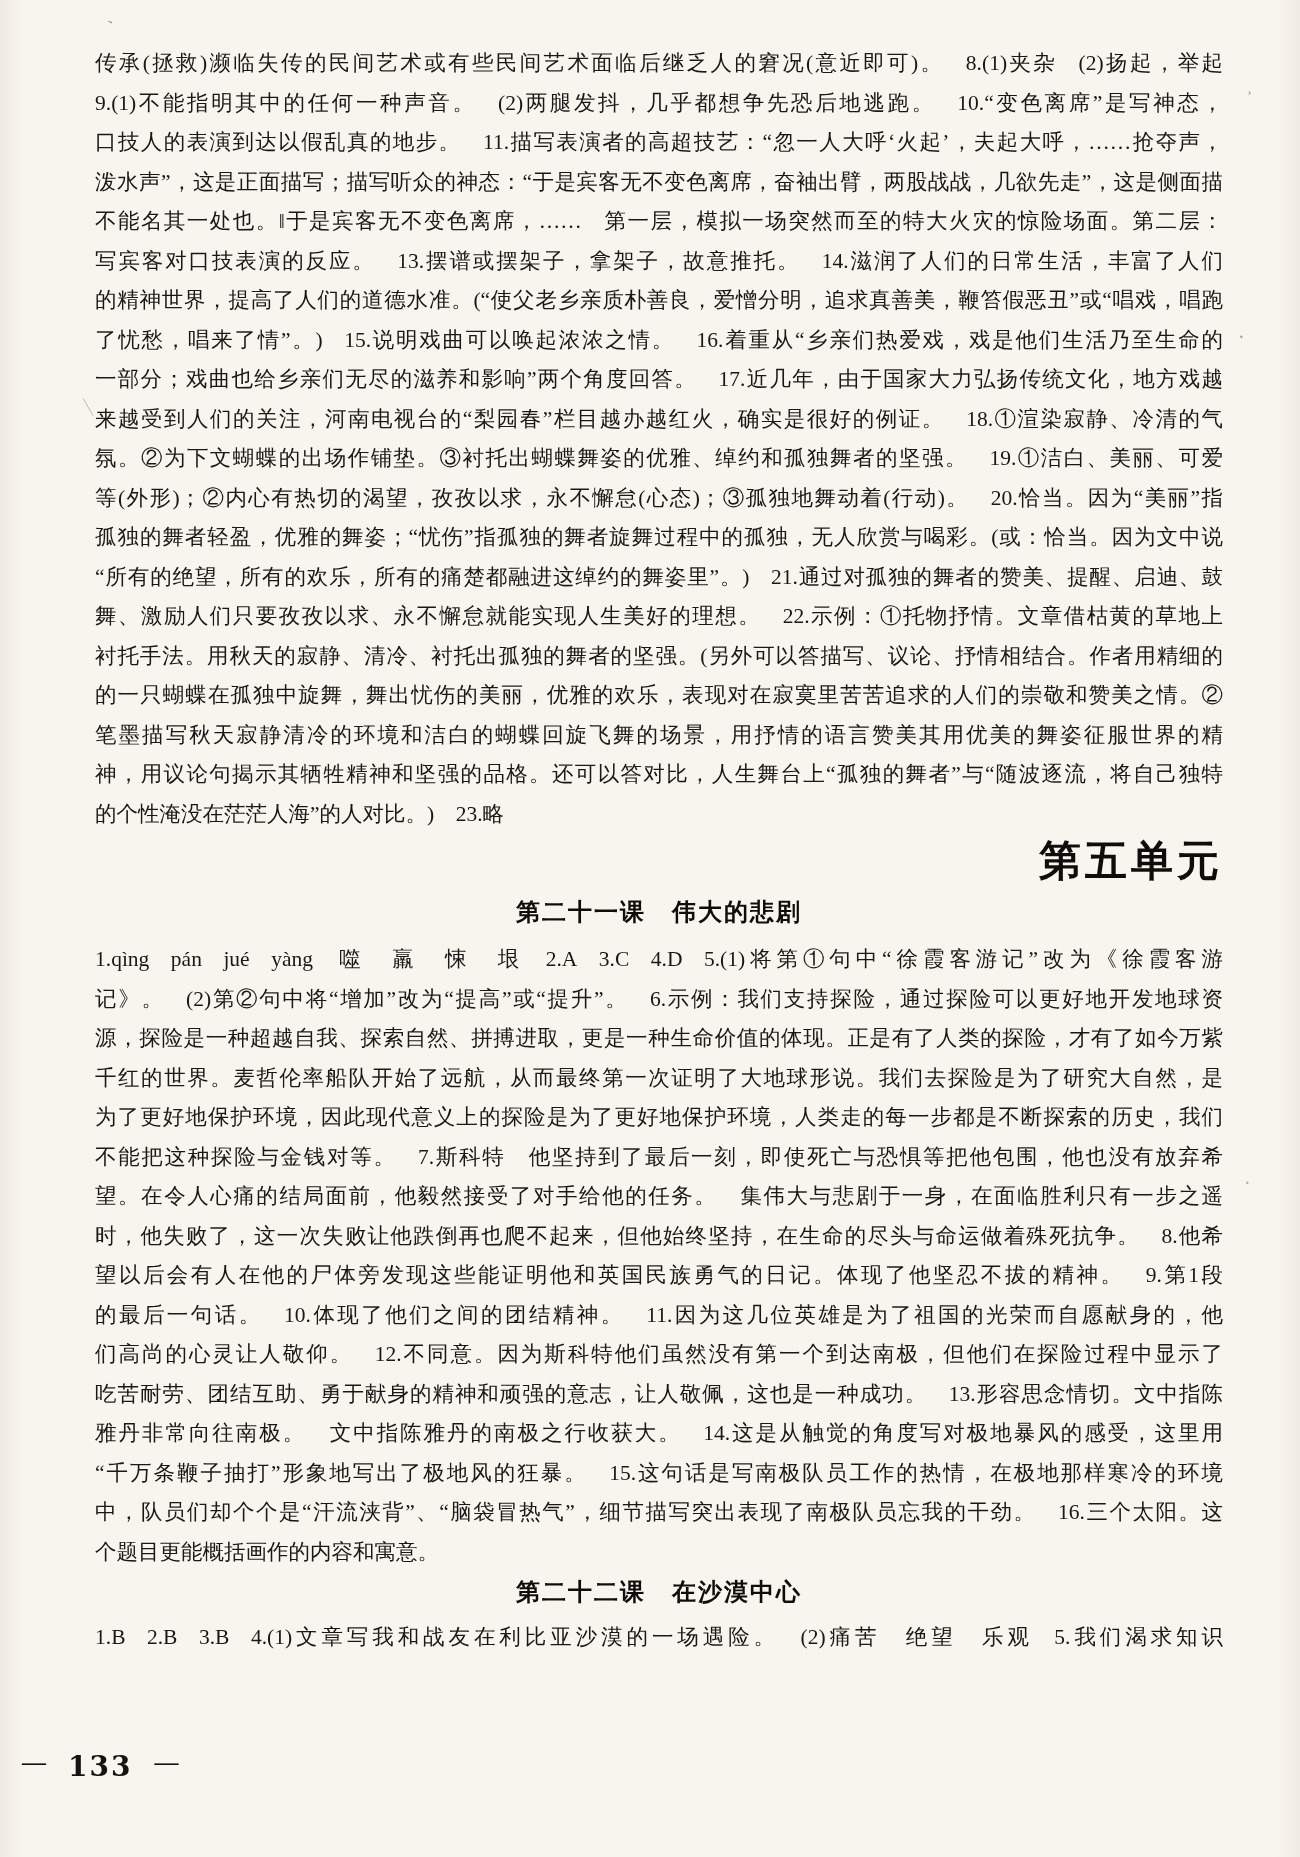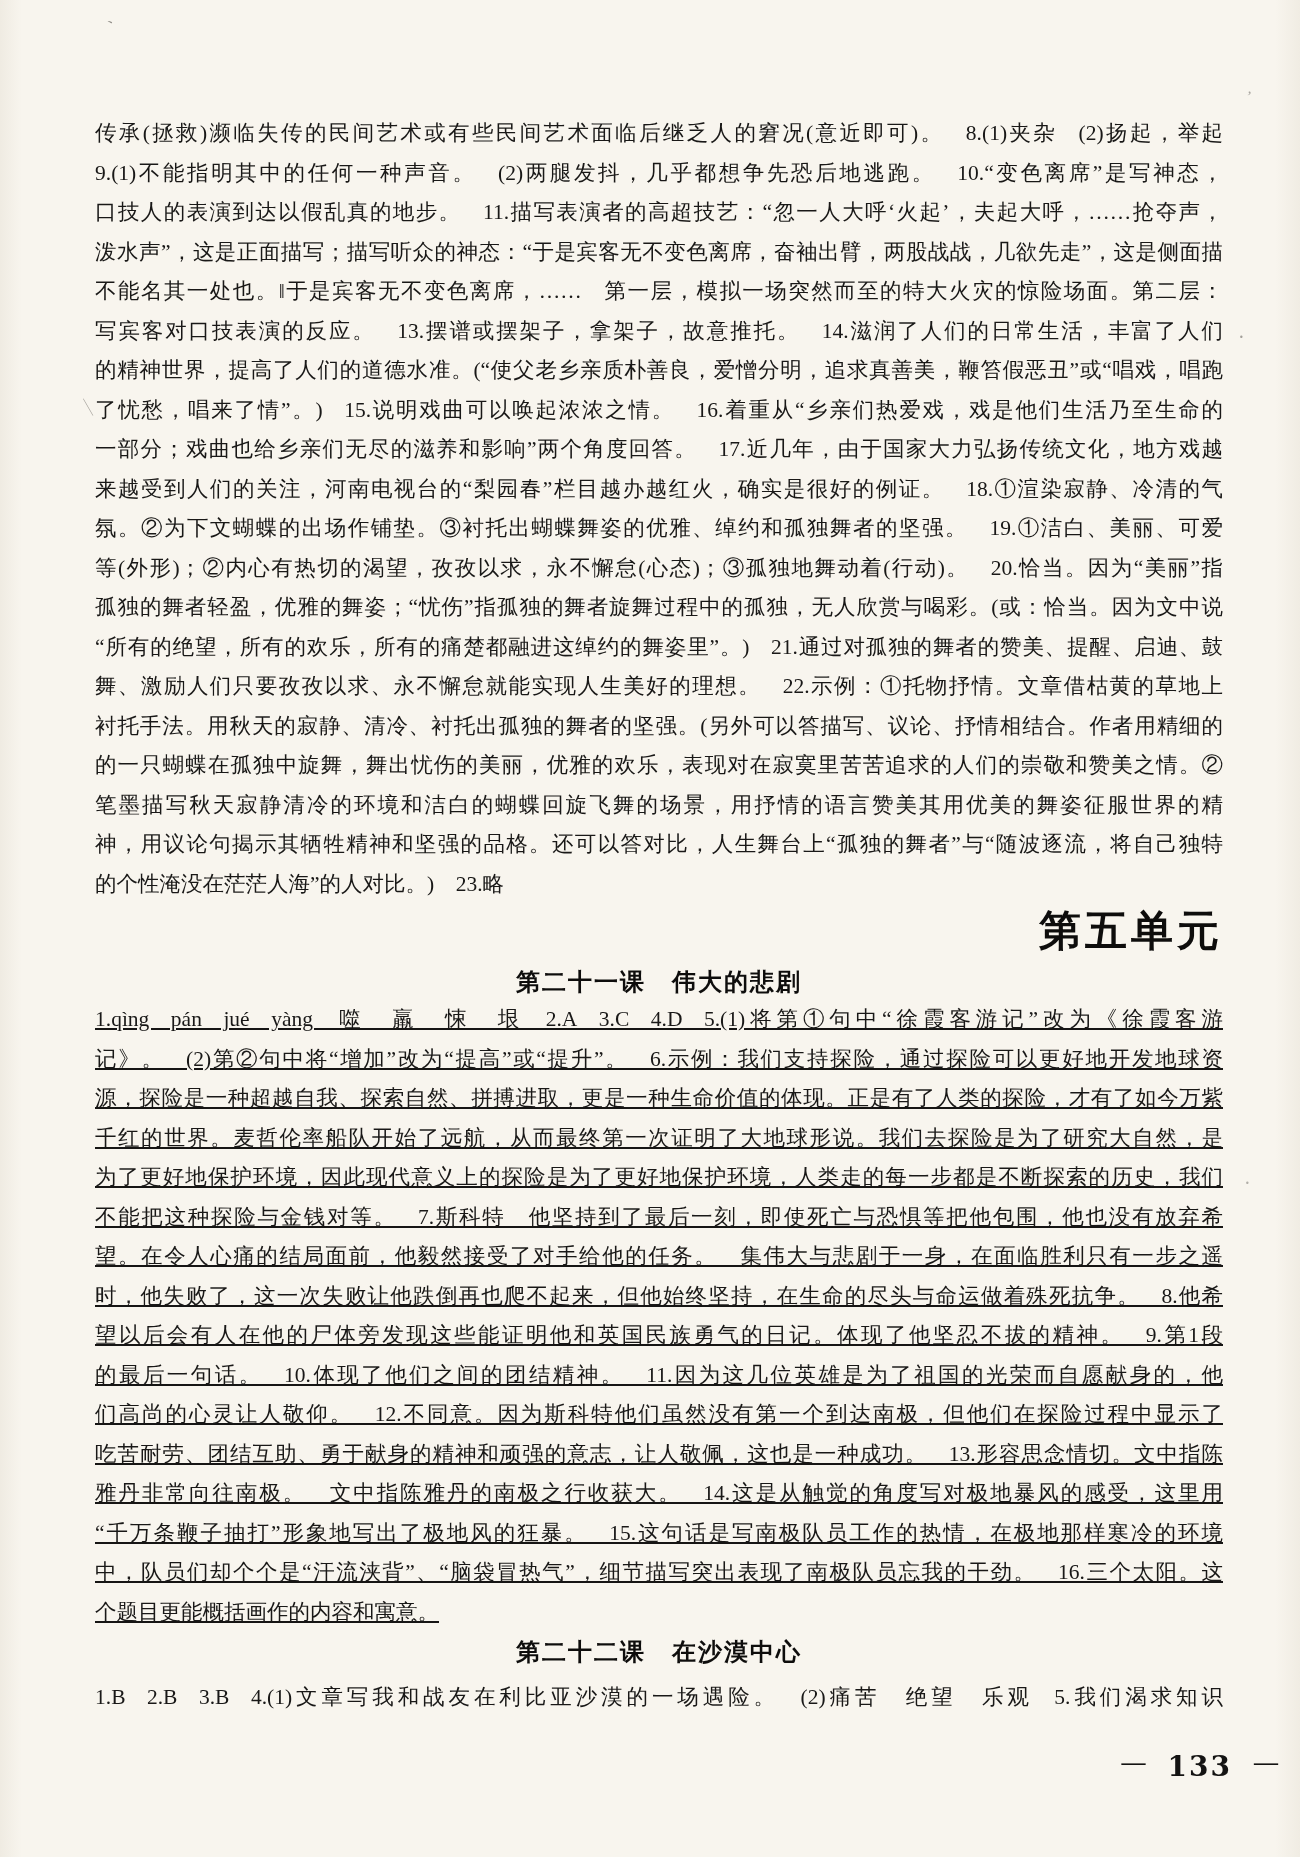--- a/index.html
+++ b/index.html
@@ -14,22 +14,22 @@
     width:1300px;height:1857px;
     background:linear-gradient(90deg,#efebe2 0px,#f8f5ee 22px,#f8f5ee 1275px,#f0ece3 1300px),#f8f5ee;
     color:#161514;
   }
   .content{
     position:absolute;
     left:95px;top:0;
     width:1128px;
   }
   .block{display:block;}
-  .blockA{margin-top:114px;}
-  .blockB{text-decoration:underline;}
+  .blockA{margin-top:44px;}
+  .blockB{margin-top:10px;}
   .blockC{margin-top:8px;}
   .line{
     font-size:21.5px;
     line-height:39.5px;
     color:#191817;
     text-align:justify;
     text-align-last:justify;
     white-space:normal;
     overflow:hidden;
     height:39.5px;
@@ -55,21 +55,21 @@
     line-height:36px;
     text-align:center;
     letter-spacing:2px;
     color:#0e0d0c;
   }
   .h2b{margin-top:2px;}
   .footer{
     position:absolute;
     left:0;top:1752px;
     width:100%;
-    text-align:right;
+    text-align:left;
     font-weight:bold;
     font-size:28px;
     line-height:30px;
     color:#141312;
   }
   .footer .dash{
     display:inline-block;
     margin:0 22px;
     transform:translateY(-6px);
     font-weight:bold;

